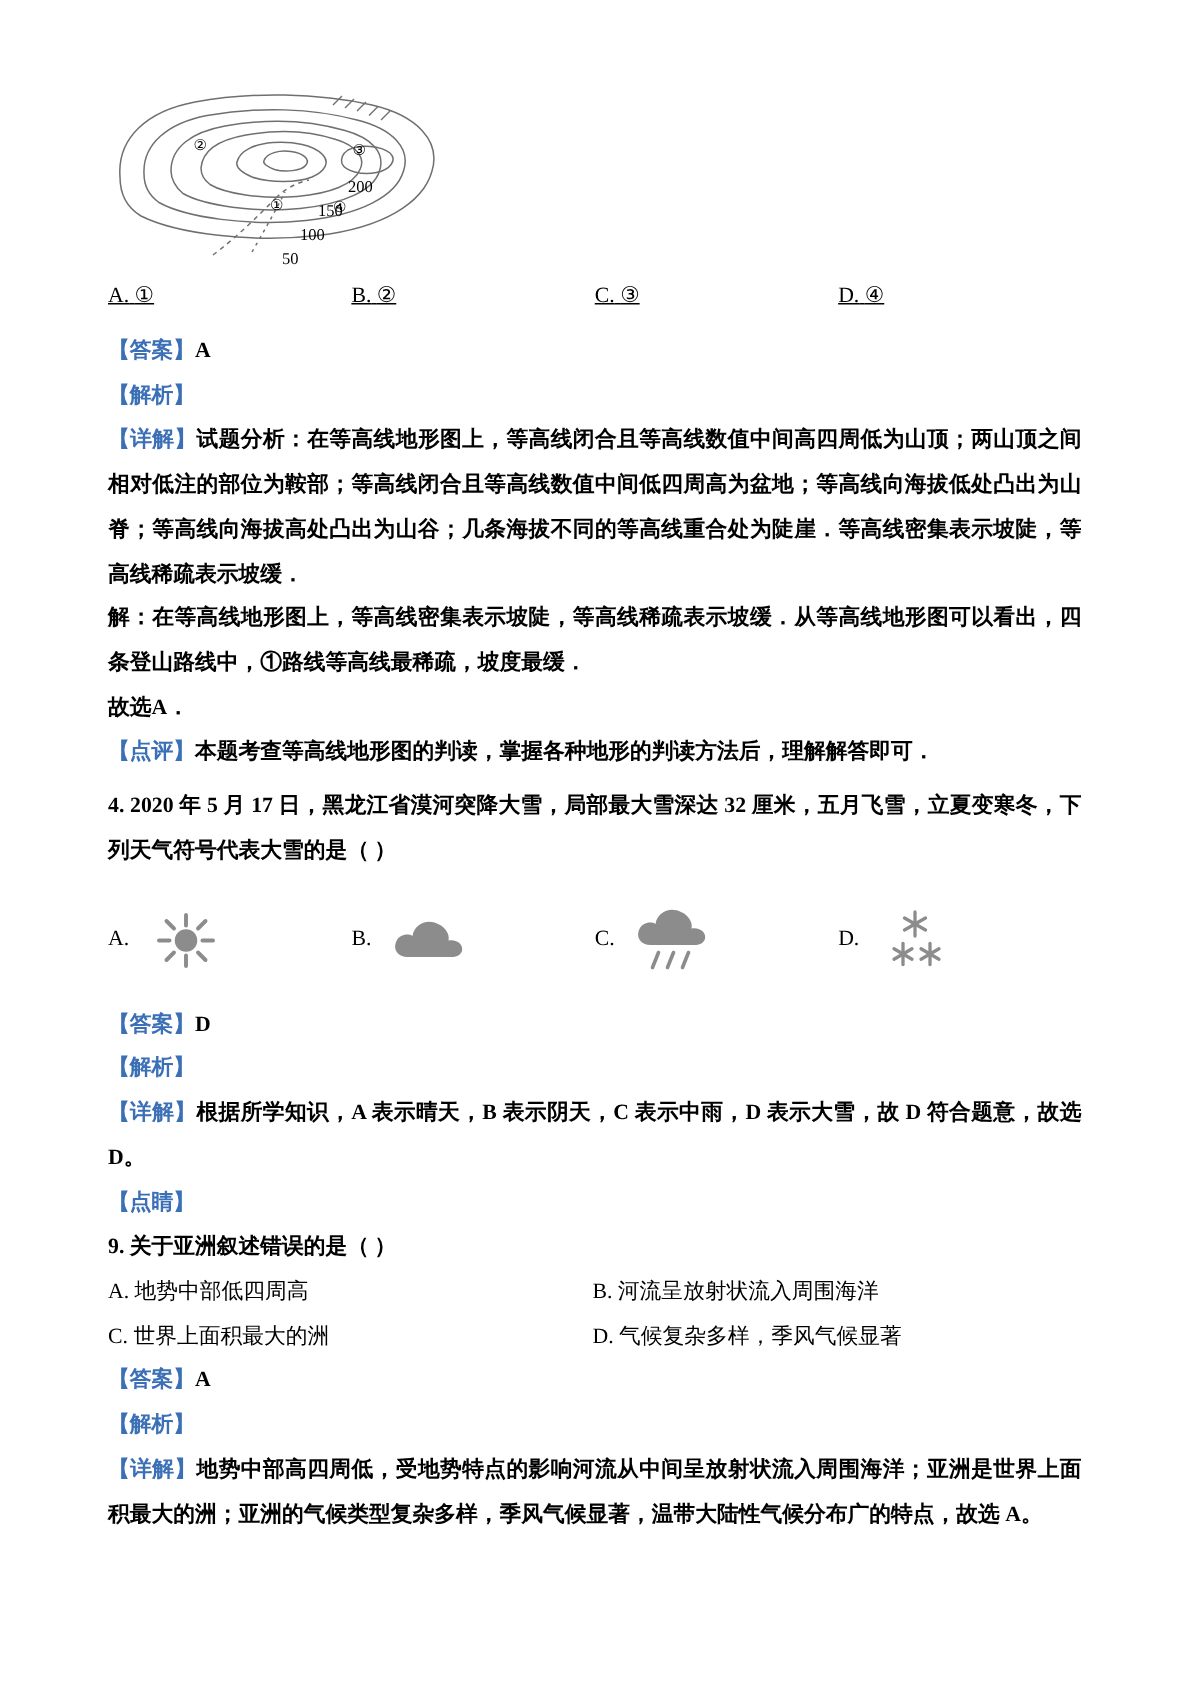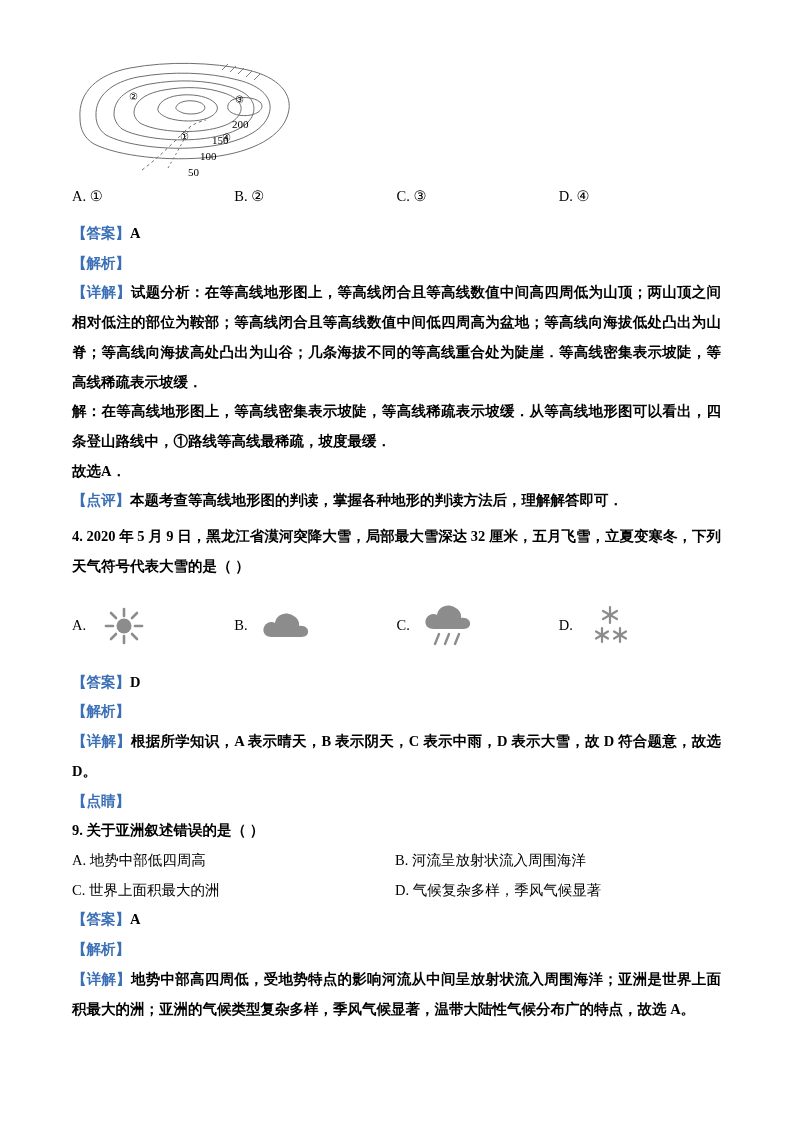--- a/index.html
+++ b/index.html
@@ -29,20 +29,21 @@
   }
   .q-options {
     display: flex;
     width: 100%;
     font-size: 14.5px;
     margin: 4px 0 14px 0;
   }
   .q-options .opt {
     width: 25%;
     white-space: nowrap;
+    text-decoration: underline;
   }
   .tag {
     color: #3b6fb6;
     font-size: 14.5px;
   }
   .line {
     font-size: 14.5px;
     line-height: 2.05;
     text-align: justify;
     margin: 0;
@@ -132,21 +133,21 @@
 
   <p class="line"><span class="tag">【答案】</span><span>A</span></p>
   <p class="line"><span class="tag">【解析】</span></p>
   <p class="line"><span class="tag">【详解】</span><span>试题分析：在等高线地形图上，等高线闭合且等高线数值中间高四周低为山顶；两山顶之间相对低注的部位为鞍部；等高线闭合且等高线数值中间低四周高为盆地；等高线向海拔低处凸出为山脊；等高线向海拔高处凸出为山谷；几条海拔不同的等高线重合处为陡崖．等高线密集表示坡陡，等高线稀疏表示坡缓．</span></p>
   <p class="line"><span>解：在等高线地形图上，等高线密集表示坡陡，等高线稀疏表示坡缓．从等高线地形图可以看出，四条登山路线中，①路线等高线最稀疏，坡度最缓．</span></p>
   <p class="line"><span>故选A．</span></p>
   <p class="line"><span class="tag">【点评】</span><span>本题考查等高线地形图的判读，掌握各种地形的判读方法后，理解解答即可．</span></p>
 
   <div class="small-gap"></div>
 
-  <p class="line qnum">4. 2020 年 5 月 9 日，黑龙江省漠河突降大雪，局部最大雪深达 32 厘米，五月飞雪，立夏变寒冬，下列天气符号代表大雪的是（       ）</p>
+  <p class="line qnum">4. 2020 年 5 月 17 日，黑龙江省漠河突降大雪，局部最大雪深达 32 厘米，五月飞雪，立夏变寒冬，下列天气符号代表大雪的是（       ）</p>
 
   <div class="weather-row">
     <div class="weather-item">
       <span class="lbl">A.</span>
       <span>
         <svg class="ico" viewBox="0 0 56 46">
           <g stroke="#8c8c8c" stroke-width="2.6" stroke-linecap="round">
             <line x1="28" y1="6" x2="28" y2="13"></line>
             <line x1="28" y1="33" x2="28" y2="40"></line>
             <line x1="10" y1="23" x2="17" y2="23"></line>

